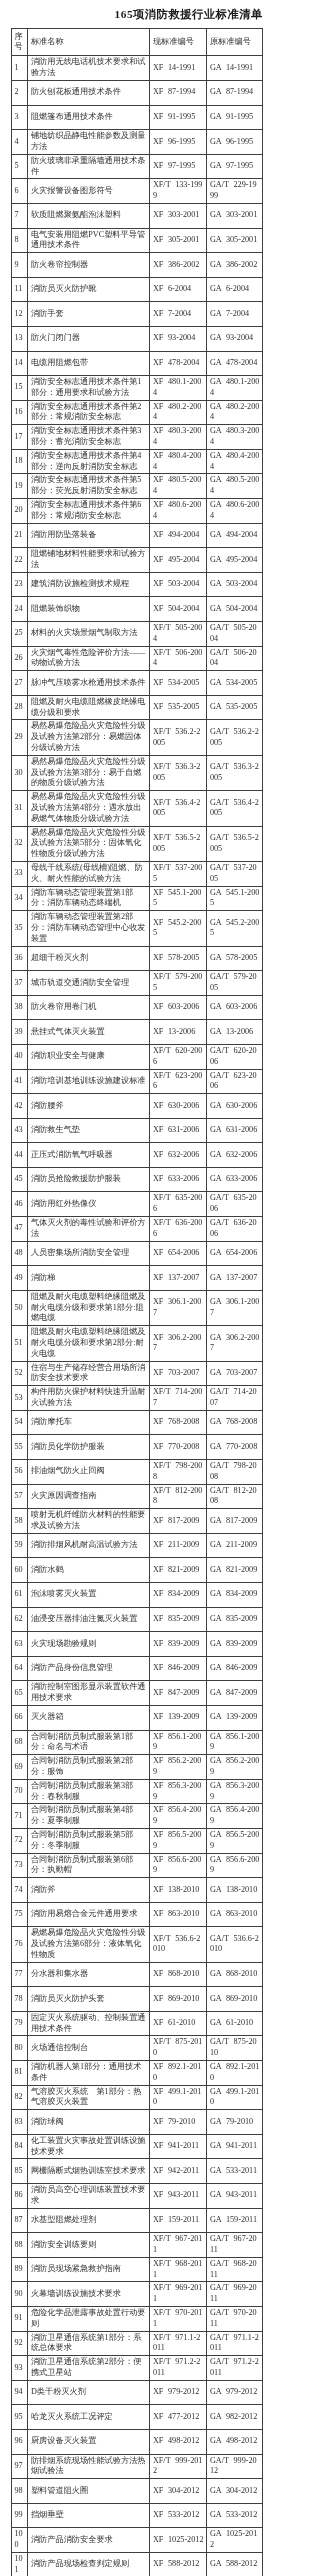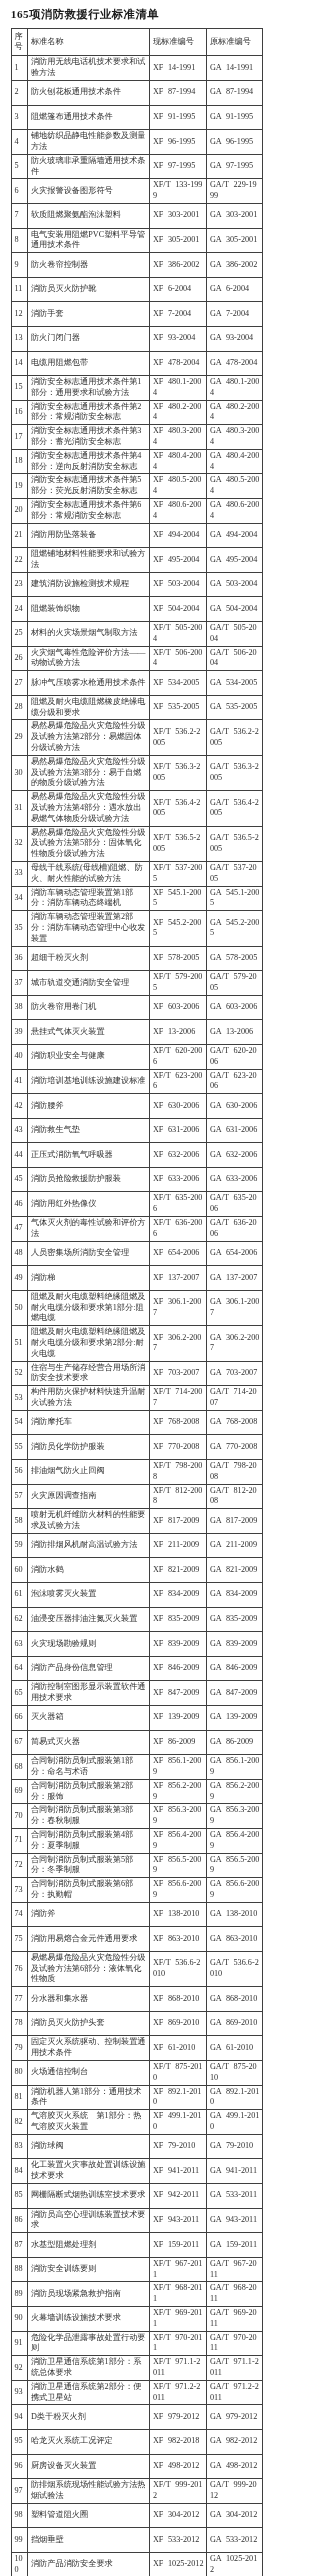--- a/index.html
+++ b/index.html
@@ -3,21 +3,21 @@
 <meta charset="utf-8">
 <style>
   html,body{margin:0;padding:0;}
   body{
     width:328px;height:3954px;position:relative;background:#ffffff;
     overflow:hidden;
     font-family:"Liberation Serif","DejaVu Serif",serif;
     color:#2f2f2f;
   }
   .page-title{
-    margin:7.2px 0 6.2px 10.8px;width:252px;text-align:left;
+    margin:7.2px 0 6.2px 10.8px;width:252px;text-align:right;
     font-size:11.3px;font-weight:bold;color:#1a1a1a;letter-spacing:0.5px;
   }
   table.std{
     margin-left:10.8px;width:252px;border-collapse:collapse;table-layout:fixed;
   }
   table.std col.c1{width:16.5px;}
   table.std col.c2{width:122px;}
   table.std col.c3{width:57px;}
   table.std col.c4{width:56px;}
   table.std th,table.std td{
@@ -500,26 +500,20 @@
     <td class="c-ga">GA 847-2009</td>
   </tr>
 
   <tr>
     <td class="c-no">66</td>
     <td class="c-name">灭火器箱</td>
     <td class="c-xf">XF 139-2009</td>
     <td class="c-ga">GA 139-2009</td>
   </tr>
 
-  <tr>
-    <td class="c-no">67</td>
-    <td class="c-name">简易式灭火器</td>
-    <td class="c-xf">XF 86-2009</td>
-    <td class="c-ga">GA 86-2009</td>
-  </tr>
 
   <tr>
     <td class="c-no">68</td>
     <td class="c-name">合同制消防员制式服装第1部分：命名与术语</td>
     <td class="c-xf">XF 856.1-2009</td>
     <td class="c-ga">GA 856.1-2009</td>
   </tr>
 
   <tr>
     <td class="c-no">69</td>
@@ -699,21 +693,21 @@
   <tr>
     <td class="c-no">94</td>
     <td class="c-name">D类干粉灭火剂</td>
     <td class="c-xf">XF 979-2012</td>
     <td class="c-ga">GA 979-2012</td>
   </tr>
 
   <tr>
     <td class="c-no">95</td>
     <td class="c-name">哈龙灭火系统工况评定</td>
-    <td class="c-xf">XF 982-2018</td>
+    <td class="c-xf">XF 477-2012</td>
     <td class="c-ga">GA 982-2012</td>
   </tr>
 
   <tr>
     <td class="c-no">96</td>
     <td class="c-name">厨房设备灭火装置</td>
     <td class="c-xf">XF 498-2012</td>
     <td class="c-ga">GA 498-2012</td>
   </tr>
 

